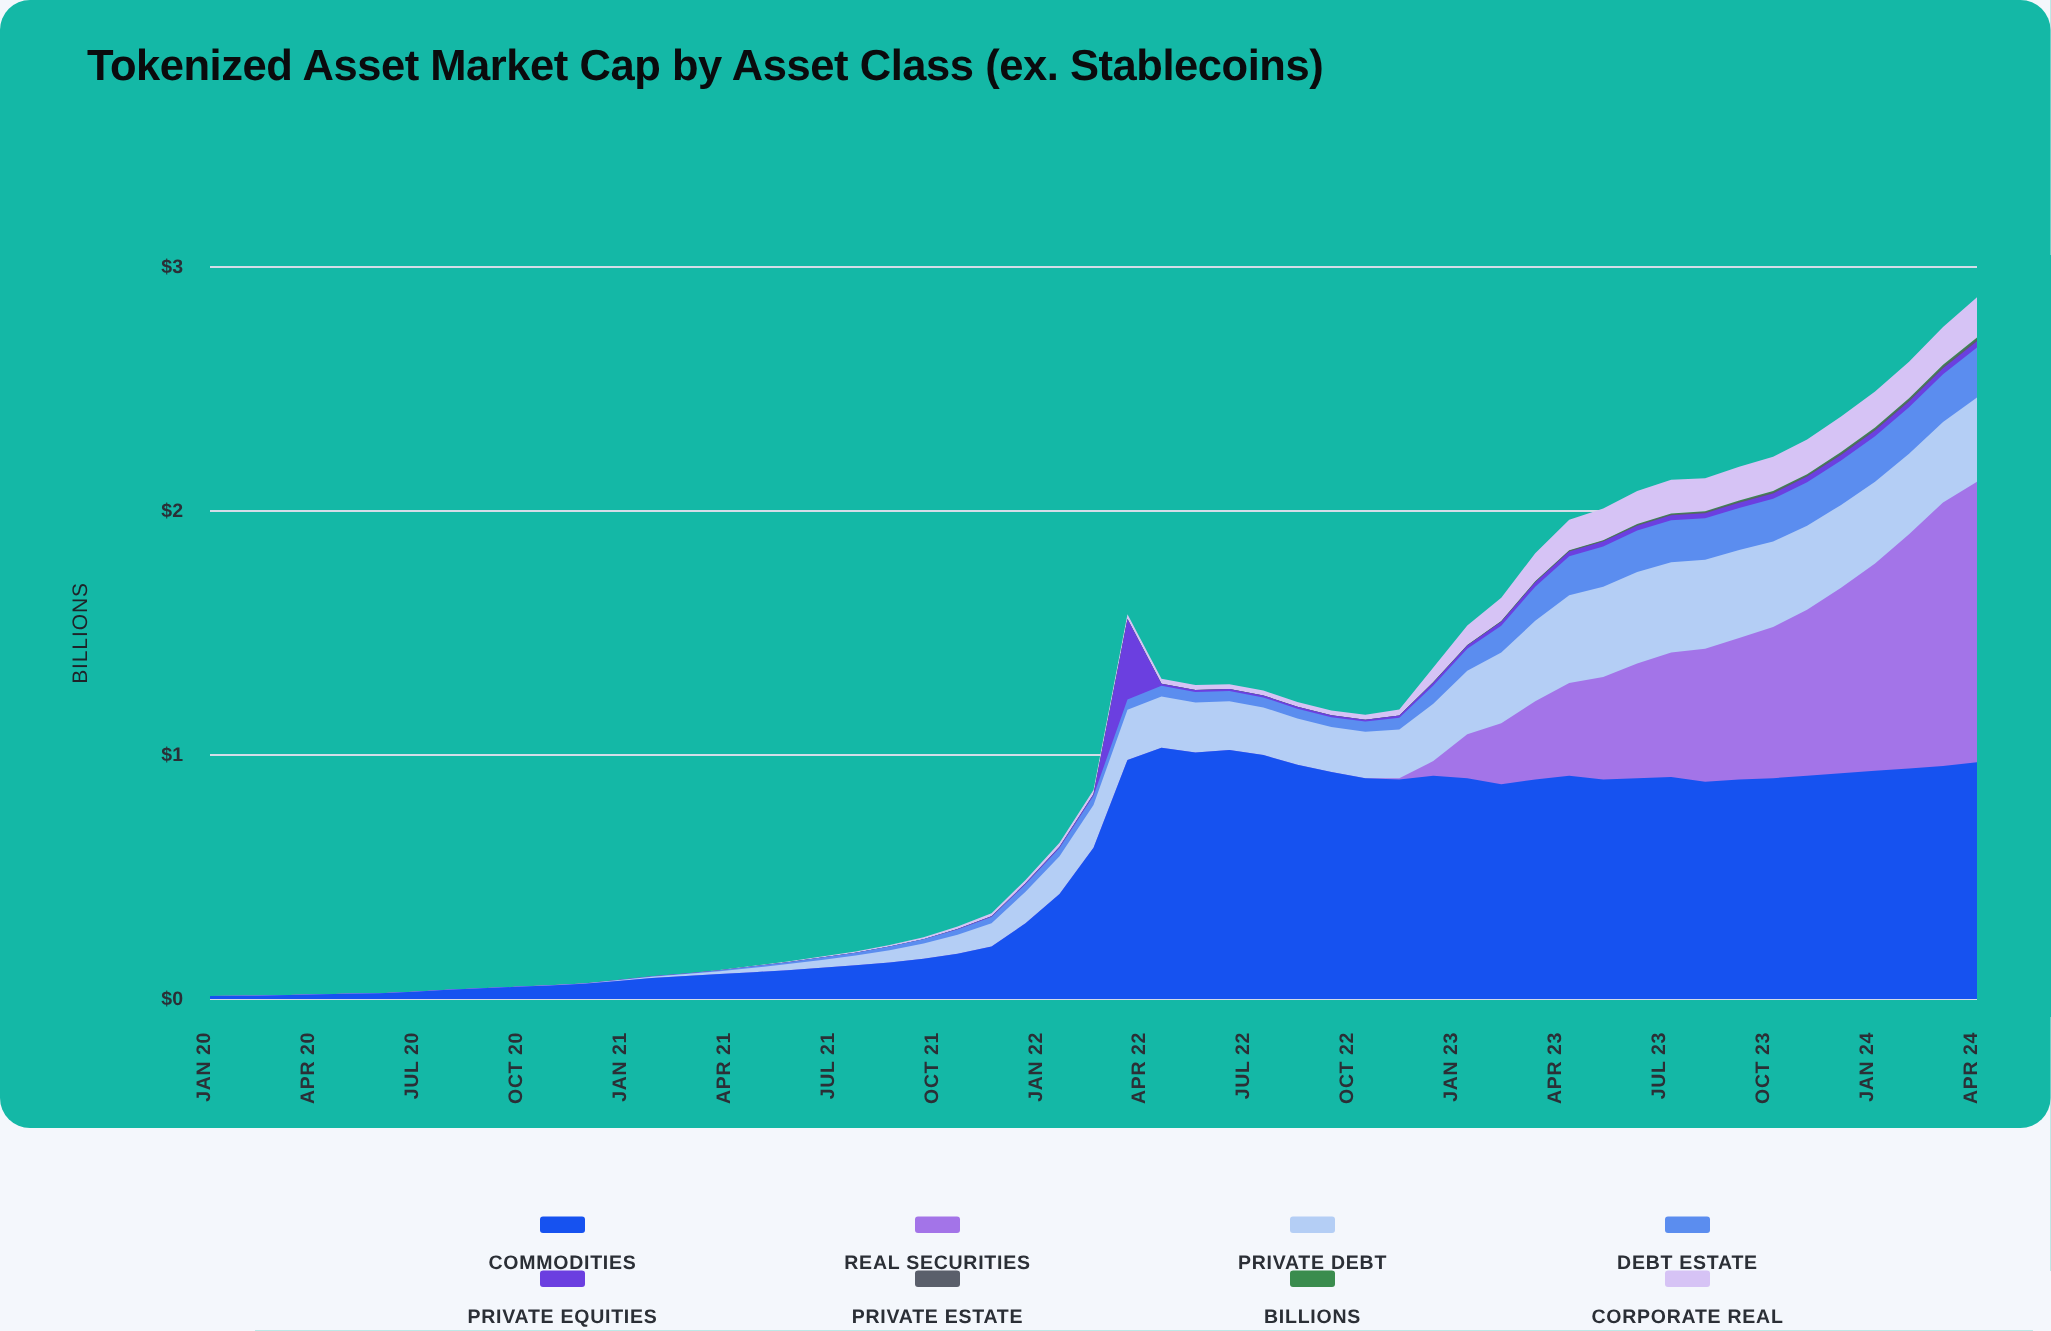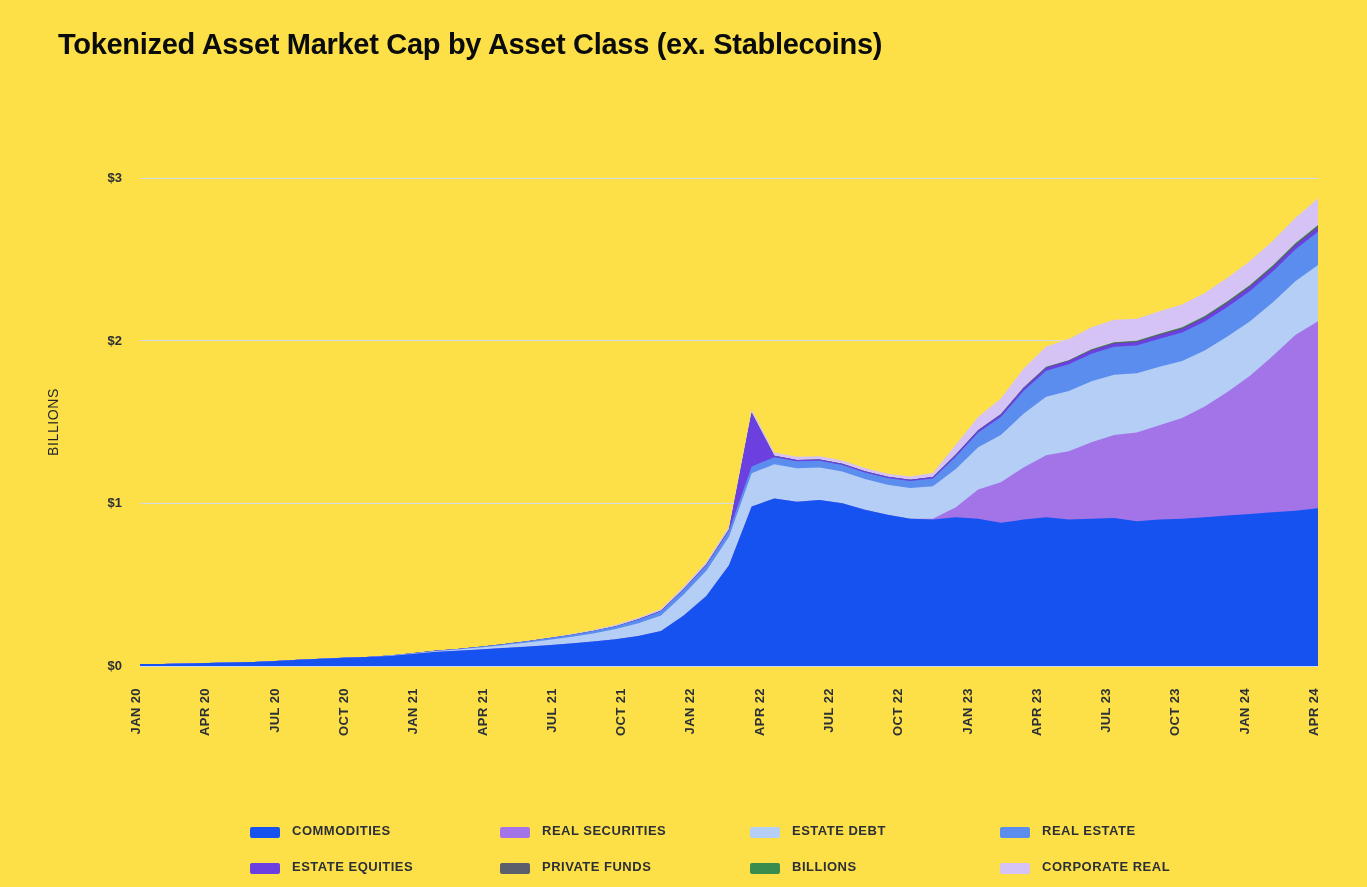--- a/index.html
+++ b/index.html
@@ -13,22 +13,23 @@
     height: 887px;
     font-family: "Liberation Sans", sans-serif;
     color: #0A0B0D;
     overflow: hidden;
     position: relative;
   }
   #chart-card {
     position: absolute;
     left: 0; top: 0;
     width: 1367px;
-    height: 887px;
-    background: #fde047;
+    height: 752px;
+    background: #14b8a6;
+    border-radius: 20px;
   }
   #chart-title {
     position: absolute;
     left: 58px;
     top: 28px;
     font-size: 29px;
     font-weight: 700;
     letter-spacing: -0.3px;
     color: #0A0B0D;
     white-space: nowrap;
@@ -73,23 +74,24 @@
     left: 250px;
     top: 812px;
     width: 1000px;
     display: grid;
     grid-template-columns: repeat(4, 250px);
     grid-auto-rows: 36px;
     align-items: center;
   }
   .legend-item {
     display: flex;
-    align-items: flex-end;
+    align-items: center;
     gap: 12px;
     cursor: pointer;
+    flex-direction: column;
   }
   .legend-swatch {
     width: 30px;
     height: 11px;
     border-radius: 2px;
     flex: 0 0 auto;
   }
   .legend-label {
     font-size: 13px;
     font-weight: 700;
@@ -157,33 +159,33 @@
       <div class="legend-item">
         <span class="legend-swatch" style="background: rgb(22, 82, 240);"></span>
         <span class="legend-label">COMMODITIES</span>
       </div>
       <div class="legend-item">
         <span class="legend-swatch" style="background: rgb(163, 116, 232);"></span>
         <span class="legend-label">REAL SECURITIES</span>
       </div>
       <div class="legend-item">
         <span class="legend-swatch" style="background: rgb(180, 206, 245);"></span>
-        <span class="legend-label">ESTATE DEBT</span>
+        <span class="legend-label">PRIVATE DEBT</span>
       </div>
       <div class="legend-item">
         <span class="legend-swatch" style="background: rgb(91, 141, 239);"></span>
-        <span class="legend-label">REAL ESTATE</span>
+        <span class="legend-label">DEBT ESTATE</span>
       </div>
       <div class="legend-item">
         <span class="legend-swatch" style="background: rgb(107, 63, 224);"></span>
-        <span class="legend-label">ESTATE EQUITIES</span>
+        <span class="legend-label">PRIVATE EQUITIES</span>
       </div>
       <div class="legend-item">
         <span class="legend-swatch" style="background: rgb(90, 95, 107);"></span>
-        <span class="legend-label">PRIVATE FUNDS</span>
+        <span class="legend-label">PRIVATE ESTATE</span>
       </div>
       <div class="legend-item">
         <span class="legend-swatch" style="background: rgb(58, 140, 78);"></span>
         <span class="legend-label">BILLIONS</span>
       </div>
       <div class="legend-item">
         <span class="legend-swatch" style="background: rgb(214, 195, 245);"></span>
         <span class="legend-label">CORPORATE REAL</span>
       </div>
     </div>

